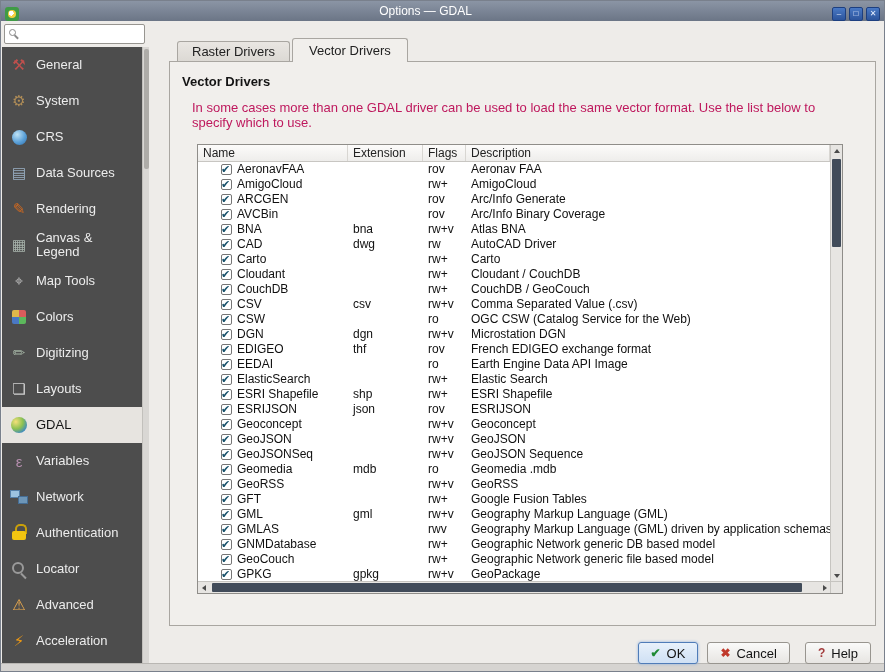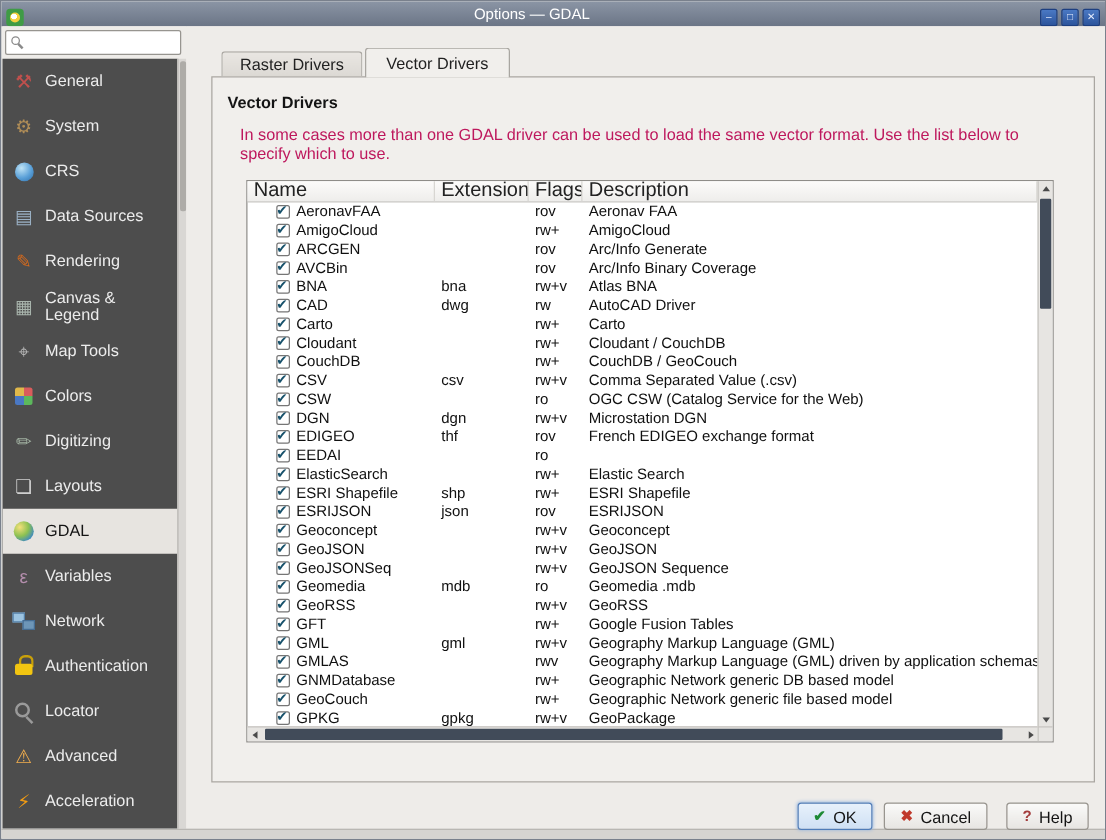--- a/index.html
+++ b/index.html
@@ -54,21 +54,21 @@
        border-radius:3px 3px 0 0;cursor:pointer;margin-right:2px;}
   .tab.active{height:24px;margin-bottom:0;background:#f1efec;padding:0 16px;}
   .panel{position:absolute;left:20px;right:8px;top:40px;bottom:37px;background:#f1efec;border:1px solid #a9a6a1;}
   .panel-heading{position:absolute;left:12px;top:12px;font-size:13px;font-weight:bold;color:#141414;}
   .panel-desc{position:absolute;left:22px;top:38px;width:656px;font-size:13px;line-height:15px;color:#be185d;}
 
   
   .table-widget{position:absolute;left:27px;top:82px;width:646px;height:450px;background:#fff;border:1px solid #8f8d89;}
   .thead{position:absolute;left:0;top:0;right:12px;height:17px;display:grid;grid-template-columns:150px 75px 43px 1fr;
          background:linear-gradient(#fcfbfa,#eeedeb);border-bottom:1px solid #c8c6c2;}
-  .th{font-size:16px;line-height:16px;padding-left:5px;color:#222;border-right:1px solid #d8d6d2;
+  .th{font-size:12px;line-height:16px;padding-left:5px;color:#222;border-right:1px solid #d8d6d2;
       overflow:hidden;white-space:nowrap;cursor:pointer;}
   .tbody{position:absolute;left:0;top:17px;right:12px;bottom:12px;overflow:hidden;}
   .trow{display:grid;grid-template-columns:150px 75px 43px 1fr;height:15px;align-items:center;}
   .cell{font-size:12px;line-height:15px;color:#101010;white-space:nowrap;overflow:hidden;}
   .c-name{display:flex;align-items:center;gap:5px;padding-left:23px;}
   .c-ext,.c-flags,.c-desc{padding-left:5px;}
   .checkbox{width:11px;height:11px;border:1px solid #767676;border-radius:2px;background:#fff;position:relative;flex:none;cursor:pointer;}
   .checkbox.checked::after{content:"✔";position:absolute;left:-1px;top:-3px;font-size:11px;color:#17516b;}
 
   
@@ -372,20 +372,21 @@
               <span class="cell c-desc">French EDIGEO exchange format</span>
             </div>
 
             <div class="trow">
               <span class="cell c-name">
                 <span class="checkbox checked"></span>
                 <span>EEDAI</span>
               </span>
               <span class="cell c-ext"></span>
               <span class="cell c-flags">ro</span>
+              <span class="cell c-desc">Earth Engine Data API Image</span>
             </div>
 
             <div class="trow">
               <span class="cell c-name">
                 <span class="checkbox checked"></span>
                 <span>ElasticSearch</span>
               </span>
               <span class="cell c-ext"></span>
               <span class="cell c-flags">rw+</span>
               <span class="cell c-desc">Elastic Search</span>

